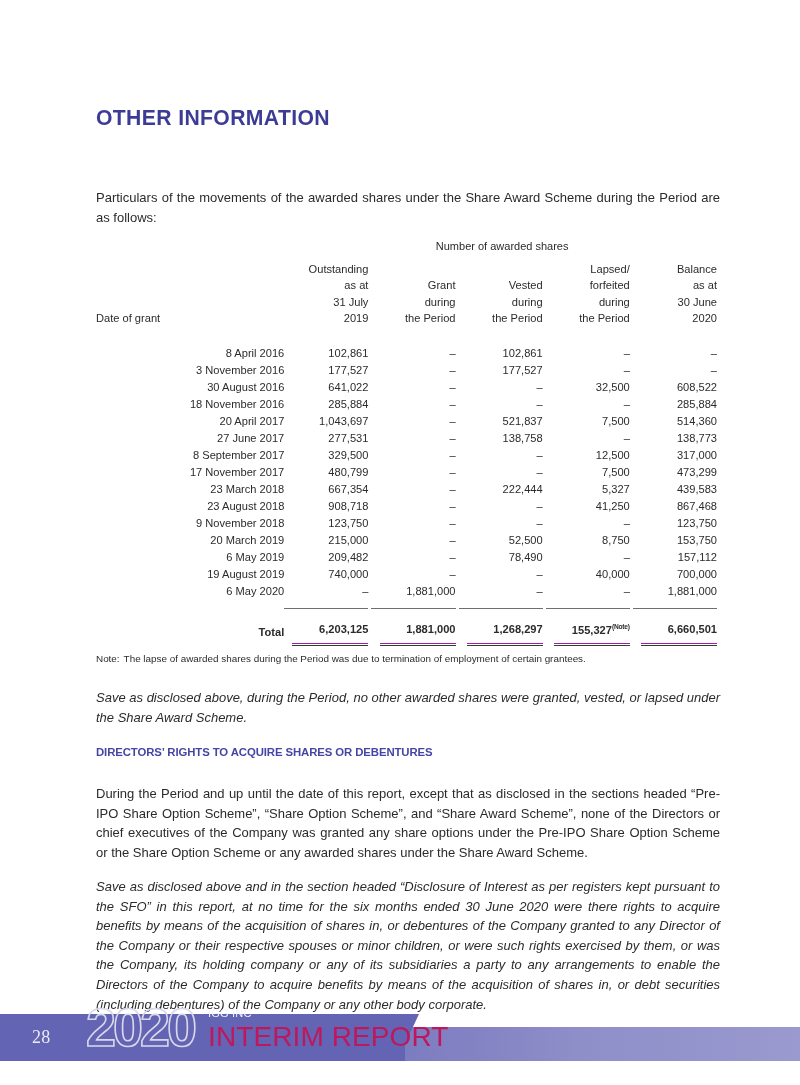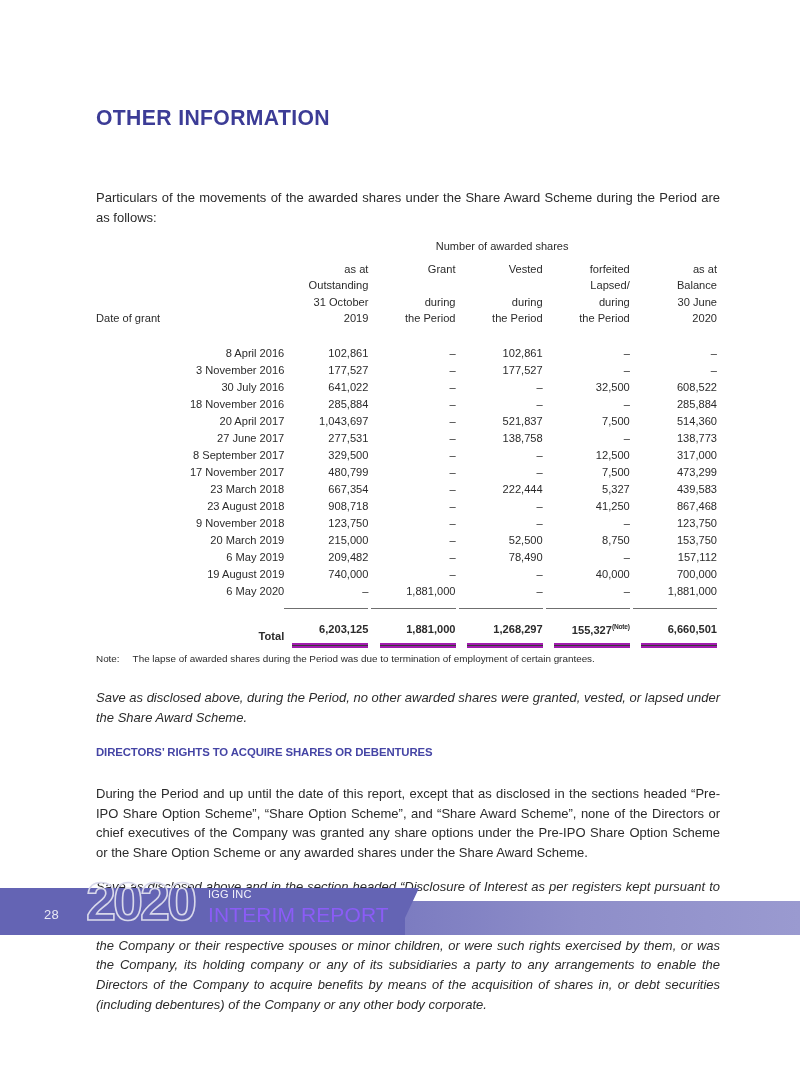--- a/index.html
+++ b/index.html
@@ -10,21 +10,21 @@
     background: #ffffff;
     font-family: "Liberation Sans", sans-serif;
     color: #231f20;
     position: relative;
     overflow: hidden;
   }
 
   .page {
     position: absolute;
     left: 0; top: 0;
-    width: 800px; height: 935px;
+    width: 800px; height: 1061px;
   }
 
   .content {
     position: absolute;
     left: 96px;
     top: 0;
     width: 624px;
   }
 
   
@@ -62,21 +62,21 @@
     margin: 0;
   }
 
   .note-line {
     font-size: 9.9px;
     line-height: 15px;
     color: #2b2b2b;
     margin: 0;
     white-space: nowrap;
   }
-  .note-line .note-lbl { margin-right: 13px; }
+  .note-line .note-lbl { margin-right: 4px; }
 
   
   .tbl-wrap { position: absolute; left: 96px; width: 624px; }
 
   table.awards {
     border-collapse: collapse;
     width: 624px;
     font-size: 11.1px;
     color: #2b2b2b;
   }
@@ -119,21 +119,21 @@
   }
 
   tr.total-row td {
     font-weight: bold;
     height: 23px;
     line-height: 23px;
     padding-top: 6px !important;
   }
   .dbl-under {
     display: inline-block;
-    border-bottom: 5px solid #a21caf;
+    border-bottom: 1px solid #a21caf;
     padding-bottom: 2px;
     position: relative;
   }
   .dbl-under::after {
     content: "";
     position: absolute;
     left: 0; right: 0;
     bottom: -3px;
     height: 1px;
     background: #3a3a3a;
@@ -186,25 +186,26 @@
   .band-right-notch {
     position: absolute;
     left: 383px;
     bottom: 0;
     width: 0; height: 0;
     border-bottom: 34px solid #7b7bc0;
     border-left: 18px solid transparent;
   }
   .pagenum {
     position: absolute;
-    left: 44px;
+    left: 32px;
     bottom: 13px;
     color: #e9e9f5;
-    font-size: 13px;
+    font-size: 18px;
     letter-spacing: 0.3px;
+    font-family: Liberation Serif, serif;
   }
   .brandwrap {
     position: absolute;
     left: 86px;
     bottom: 6px;
     height: 70px;
     width: 330px;
   }
   .year2020 {
     position: absolute;
@@ -226,63 +227,63 @@
     color: #ffffff;
     line-height: 1;
   }
   .brand-igg {
     font-size: 11px;
     letter-spacing: 0.2px;
     margin-bottom: 4px;
     color: #f2f2fa;
   }
   .brand-interim {
-    font-size: 21px;
+    font-size: 28px;
     letter-spacing: 0.1px;
-    color: #8b5cf6;
+    color: #be185d;
     white-space: nowrap;
   }
 </style>
 </head>
 <body>
 
 <div class="page">
 
   <div class="page-title">OTHER INFORMATION</div>
 
   <div class="content" style="top:188px;">
     <p class="para">Particulars of the movements of the awarded shares under the Share Award Scheme during the Period are as follows:</p>
   </div>
 
   <div class="tbl-wrap" style="top:240px;">
     <table class="awards">
       <thead>
         <tr>
           <td class="col-date"></td>
           <td class="hdr-span" colspan="5">Number of awarded shares</td>
+        </tr>
+        <tr>
+          <td class="col-date hdr-cell left"></td>
+          <td class="col-num hdr-cell">Outstanding</td>
+          <td class="col-num hdr-cell"></td>
+          <td class="col-num hdr-cell"></td>
+          <td class="col-num hdr-cell">Lapsed/</td>
+          <td class="col-num hdr-cell">Balance</td>
         </tr>
         <tr>
           <td class="col-date hdr-cell left"></td>
           <td class="col-num hdr-cell">as at</td>
           <td class="col-num hdr-cell">Grant</td>
           <td class="col-num hdr-cell">Vested</td>
           <td class="col-num hdr-cell">forfeited</td>
           <td class="col-num hdr-cell">as at</td>
         </tr>
         <tr>
           <td class="col-date hdr-cell left"></td>
-          <td class="col-num hdr-cell">Outstanding</td>
-          <td class="col-num hdr-cell"></td>
-          <td class="col-num hdr-cell"></td>
-          <td class="col-num hdr-cell">Lapsed/</td>
-          <td class="col-num hdr-cell">Balance</td>
-        </tr>
-        <tr>
-          <td class="col-date hdr-cell left"></td>
-          <td class="col-num hdr-cell">31 October</td>
+          <td class="col-num hdr-cell">31 July</td>
           <td class="col-num hdr-cell">during</td>
           <td class="col-num hdr-cell">during</td>
           <td class="col-num hdr-cell">during</td>
           <td class="col-num hdr-cell">30 June</td>
         </tr>
         <tr class="hdr-row-last">
           <td class="col-date hdr-cell left">Date of grant</td>
           <td class="col-num hdr-cell">2019</td>
           <td class="col-num hdr-cell">the Period</td>
           <td class="col-num hdr-cell">the Period</td>
@@ -301,21 +302,21 @@
           </tr>
           <tr class="data-row">
             <td class="col-date">3 November 2016</td>
             <td class="col-num">177,527</td>
             <td class="col-num">–</td>
             <td class="col-num">177,527</td>
             <td class="col-num">–</td>
             <td class="col-num">–</td>
           </tr>
           <tr class="data-row">
-            <td class="col-date">30 July 2016</td>
+            <td class="col-date">30 August 2016</td>
             <td class="col-num">641,022</td>
             <td class="col-num">–</td>
             <td class="col-num">–</td>
             <td class="col-num">32,500</td>
             <td class="col-num">608,522</td>
           </tr>
           <tr class="data-row">
             <td class="col-date">18 November 2016</td>
             <td class="col-num">285,884</td>
             <td class="col-num">–</td>

